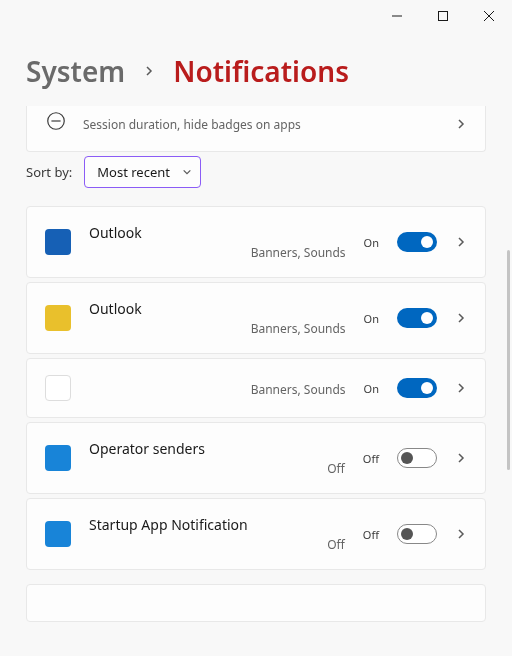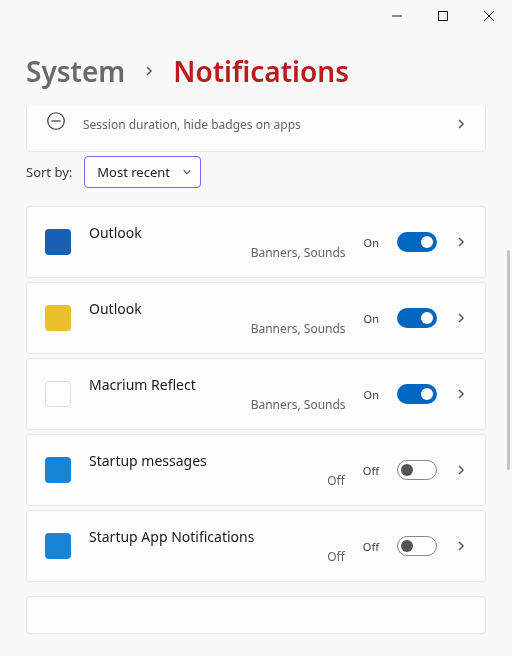--- a/index.html
+++ b/index.html
@@ -252,49 +252,48 @@
         <div class="toggle on">
           <div class="knob"></div>
         </div>
         <span class="chev-right"><svg width="12" height="12" viewBox="0 0 12 12">
             <path d="M4 2 L8 6 L4 10"></path>
           </svg></span>
       </div>
       <div class="app-row">
         <div class="app-icon" style="background: rgb(255, 255, 255); border: 1px solid rgb(221, 221, 221);"></div>
         <div class="app-texts">
-          <div class="app-title">Macrium Reflect</div>
           <div class="app-sub">Banners, Sounds</div>
         </div>
         <div class="state-text">On</div>
         <div class="toggle on">
           <div class="knob"></div>
         </div>
         <span class="chev-right"><svg width="12" height="12" viewBox="0 0 12 12">
             <path d="M4 2 L8 6 L4 10"></path>
           </svg></span>
       </div>
       <div class="app-row">
         <div class="app-icon" style="background: rgb(24, 132, 216);"></div>
         <div class="app-texts">
-          <div class="app-title">Startup messages</div>
+          <div class="app-title">Operator senders</div>
           <div class="app-sub">Off</div>
         </div>
         <div class="state-text">Off</div>
         <div class="toggle off">
           <div class="knob"></div>
         </div>
         <span class="chev-right"><svg width="12" height="12" viewBox="0 0 12 12">
             <path d="M4 2 L8 6 L4 10"></path>
           </svg></span>
       </div>
       <div class="app-row">
         <div class="app-icon" style="background: rgb(24, 132, 216);"></div>
         <div class="app-texts">
-          <div class="app-title">Startup App Notifications</div>
+          <div class="app-title">Startup App Notification</div>
           <div class="app-sub">Off</div>
         </div>
         <div class="state-text">Off</div>
         <div class="toggle off">
           <div class="knob"></div>
         </div>
         <span class="chev-right"><svg width="12" height="12" viewBox="0 0 12 12">
             <path d="M4 2 L8 6 L4 10"></path>
           </svg></span>
       </div>

